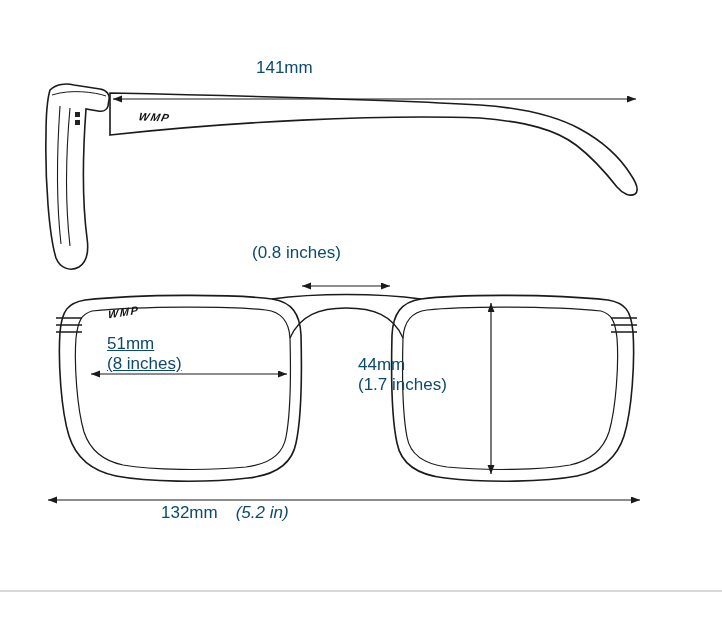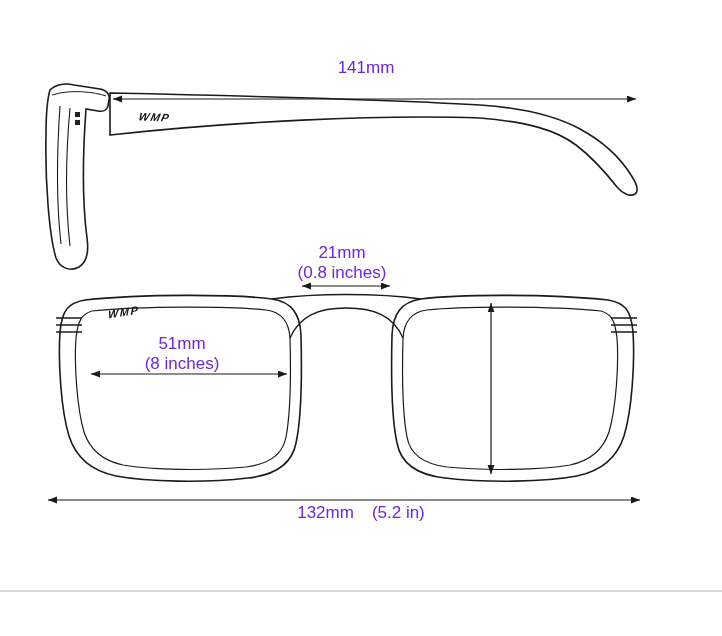--- a/index.html
+++ b/index.html
@@ -7,27 +7,26 @@
     position:relative;
     width:722px;height:636px;
     background:#ffffff;
     font-family:"Liberation Sans",sans-serif;
     color:#000;
     overflow:hidden;
   }
   svg.diagram{position:absolute;left:0;top:0;}
   .label{
     position:absolute;
-    text-align:center;
     font-size:17px;
     line-height:20px;
-    color:#6d28d9;
+    color:#0c4a6e;
   }
   .frame-label-line1 span{display:inline-block;}
-  .frame-label-line1 span + span{margin-left:18px;}
+  .frame-label-line1 span + span{margin-left:18px;font-style:italic;}
   .logo{
     position:absolute;
     font-size:11px;
     font-weight:bold;
     font-style:italic;
     letter-spacing:1.5px;
     color:#111;
   }
   .side-logo{left:139px;top:111px;transform:rotate(3deg) skewX(-10deg);}
   .front-logo{left:108px;top:306px;transform:rotate(-9deg) skewX(-10deg);}
@@ -116,29 +115,32 @@
   </svg>
 
   <div class="logo side-logo">WMP</div>
   <div class="logo front-logo">WMP</div>
 
   <div class="label" style="left:256px;top:58px;width:220px;">
     <div>141mm</div>
   </div>
 
   <div class="label" style="left:252px;top:243px;width:180px;">
-    <div>21mm</div>
     <div>(0.8 inches)</div>
   </div>
 
-  <div class="label" style="left:92px;top:334px;width:180px;">
+  <div class="label" style="left:107px;top:334px;width:180px;text-decoration:underline;">
     <div>51mm</div>
     <div>(8 inches)</div>
   </div>
 
+  <div class="label" style="left:358px;top:355px;width:180px;">
+    <div>44mm</div>
+    <div>(1.7 inches)</div>
+  </div>
 
   <div class="label" style="left:161px;top:503px;width:400px;">
     <div class="frame-label-line1">
       <span>132mm</span><span>(5.2 in)</span>
     </div>
   </div>
 
   <div class="divider" style="background:#d8d8d8;"></div>
 
 </div>

